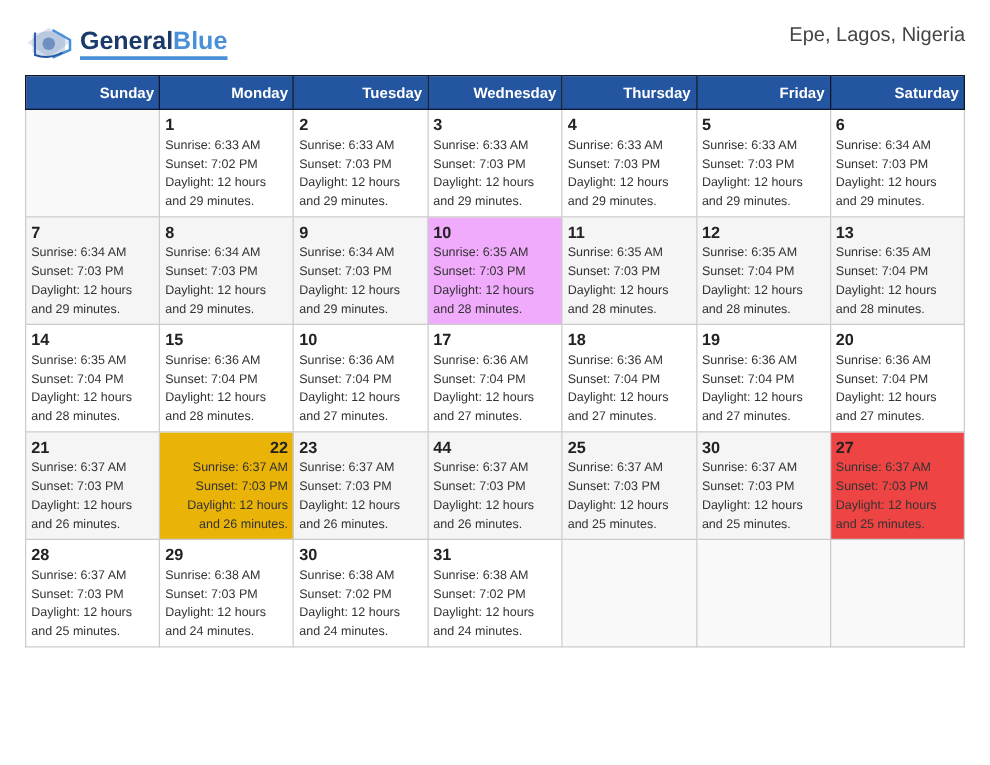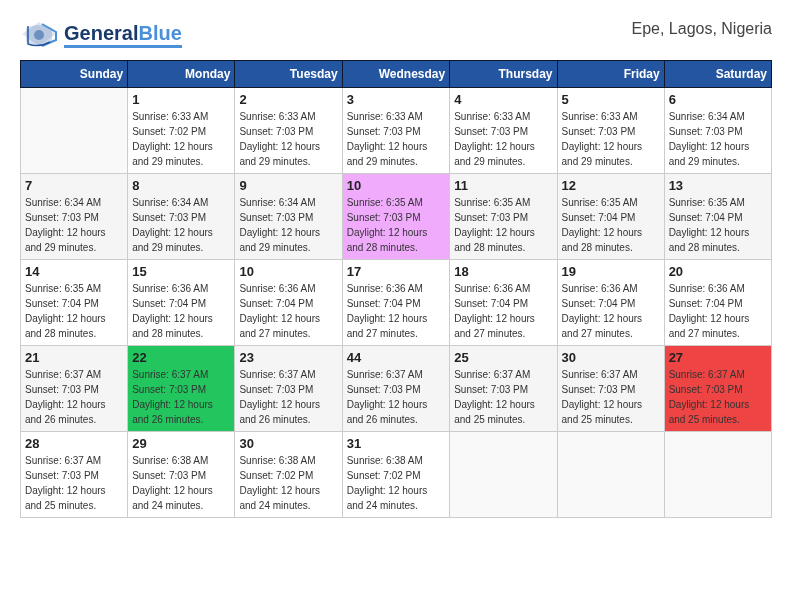--- a/index.html
+++ b/index.html
@@ -264,21 +264,21 @@
         </td>
       </tr>
       <tr class="week-row" style="background: rgb(245, 245, 245);">
         <td style="background: rgb(245, 245, 245);">
           <div class="day-number">21</div>
           <div class="day-info" style="white-space: pre-line;">Sunrise: 6:37 AM
 Sunset: 7:03 PM
 Daylight: 12 hours
 and 26 minutes.</div>
         </td>
-        <td style="background: #22c55e;">
+        <td style="background: #eab308; text-align: right;">
           <div class="day-number">22</div>
           <div class="day-info" style="white-space: pre-line;">Sunrise: 6:37 AM
 Sunset: 7:03 PM
 Daylight: 12 hours
 and 26 minutes.</div>
         </td>
         <td style="background: rgb(245, 245, 245);">
           <div class="day-number">23</div>
           <div class="day-info" style="white-space: pre-line;">Sunrise: 6:37 AM
 Sunset: 7:03 PM

